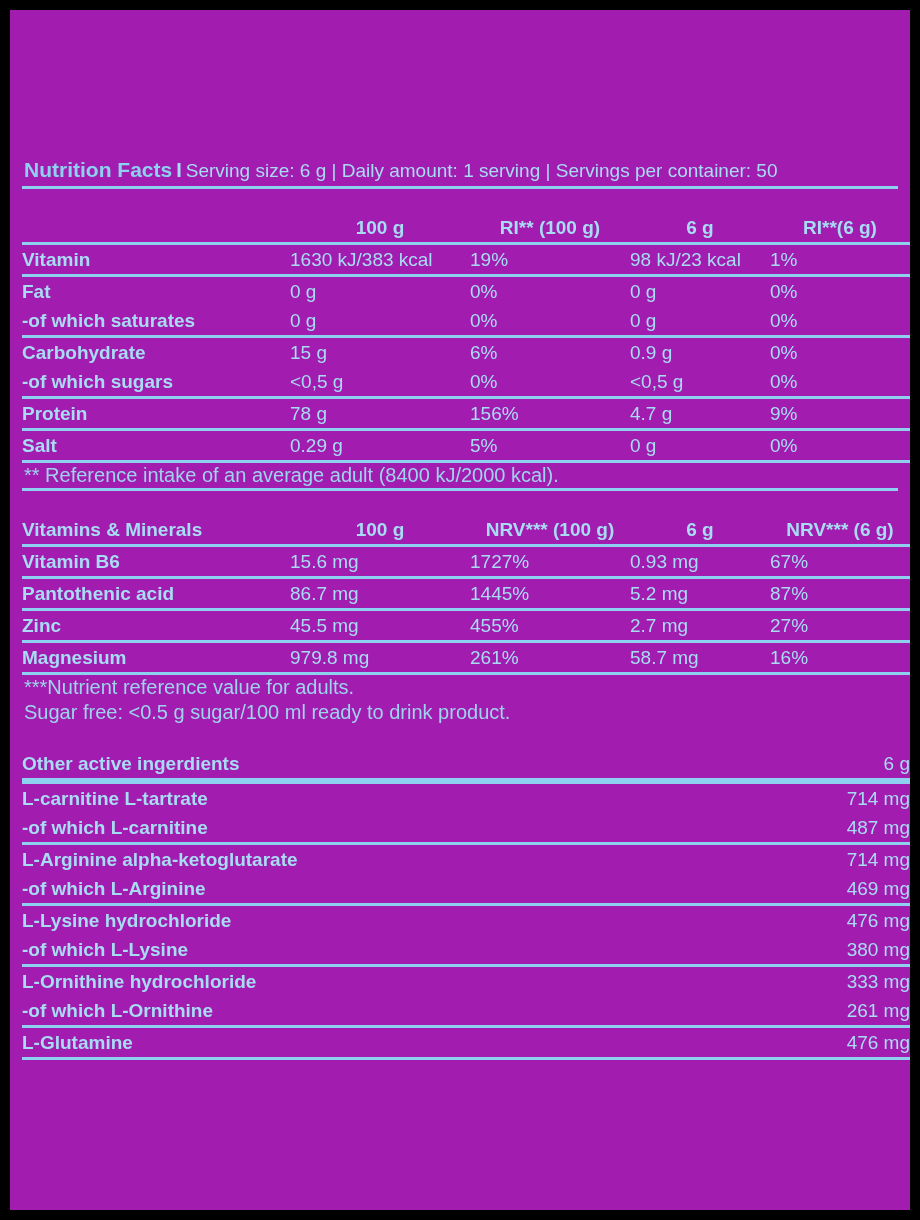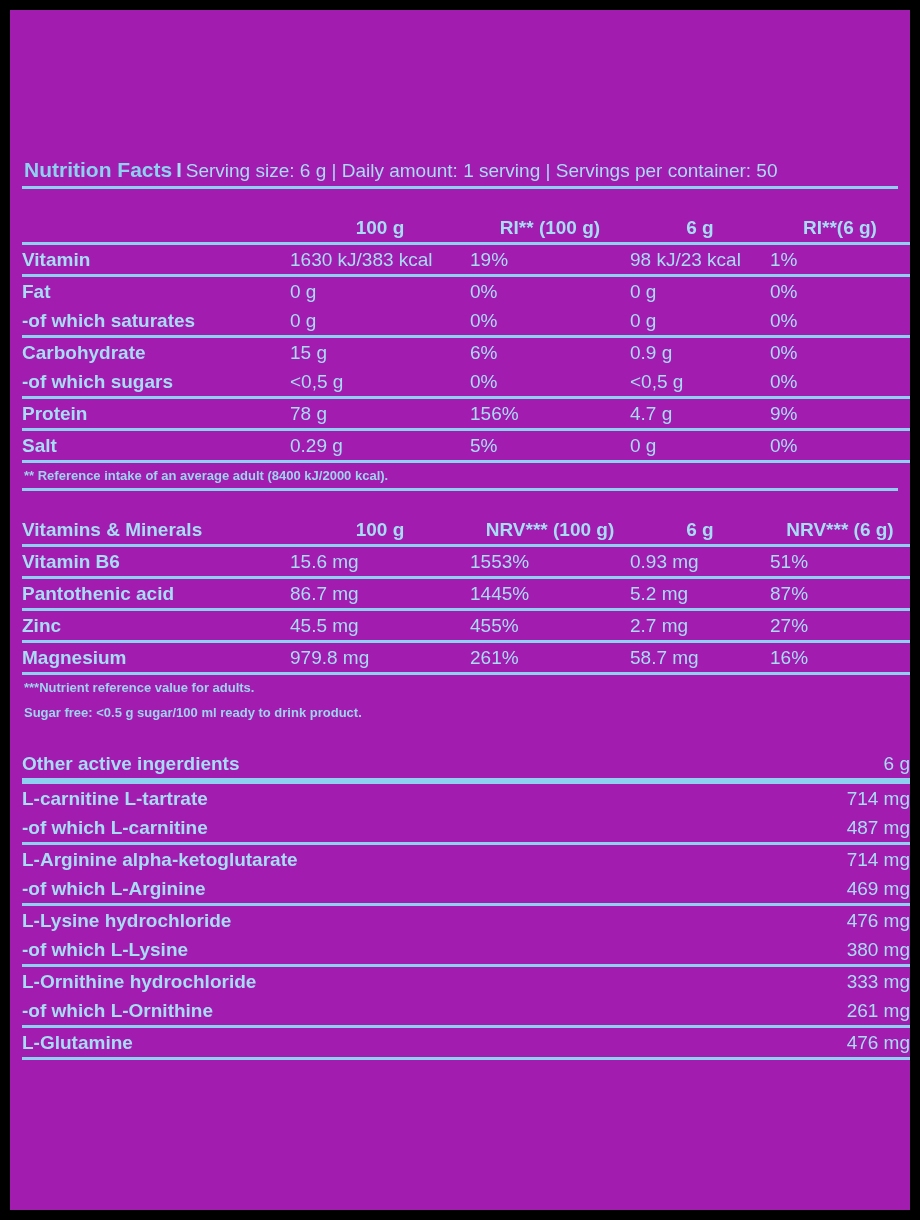--- a/index.html
+++ b/index.html
@@ -111,22 +111,22 @@
     color: #a8dcf5;
     padding: 0 4px;
   }
   .title-sub {
     font-weight: normal;
     font-size: 19px;
     color: #a8dcf5;
   }
 
   .foot {
-    font-weight: bold;
-    font-size: 13px;
+    font-weight: normal;
+    font-size: 20px;
     line-height: 25px;
     color: #9ed3ee;
     padding-left: 8px;
     white-space: nowrap;
   }
 
   .hrule-full {
     height: 3px;
     background: #8ed0f0;
     margin: 0 6px;
@@ -274,23 +274,23 @@
           </tr>
           <tr class="rule-row">
               <td colspan="5">
                 <div class="rule-inner"></div>
               </td>
             </tr>
 
           <tr>
             <td class="lbl">Vitamin B6</td>
             <td class="val">15.6 mg</td>
-            <td class="val">1553%</td>
+            <td class="val">1727%</td>
             <td class="val">0.93 mg</td>
-            <td class="val">51%</td>
+            <td class="val">67%</td>
           </tr>
           <tr class="rule-row">
               <td colspan="5">
                 <div class="rule-inner"></div>
               </td>
             </tr>
 
           <tr>
             <td class="lbl">Pantothenic acid</td>
             <td class="val">86.7 mg</td>

